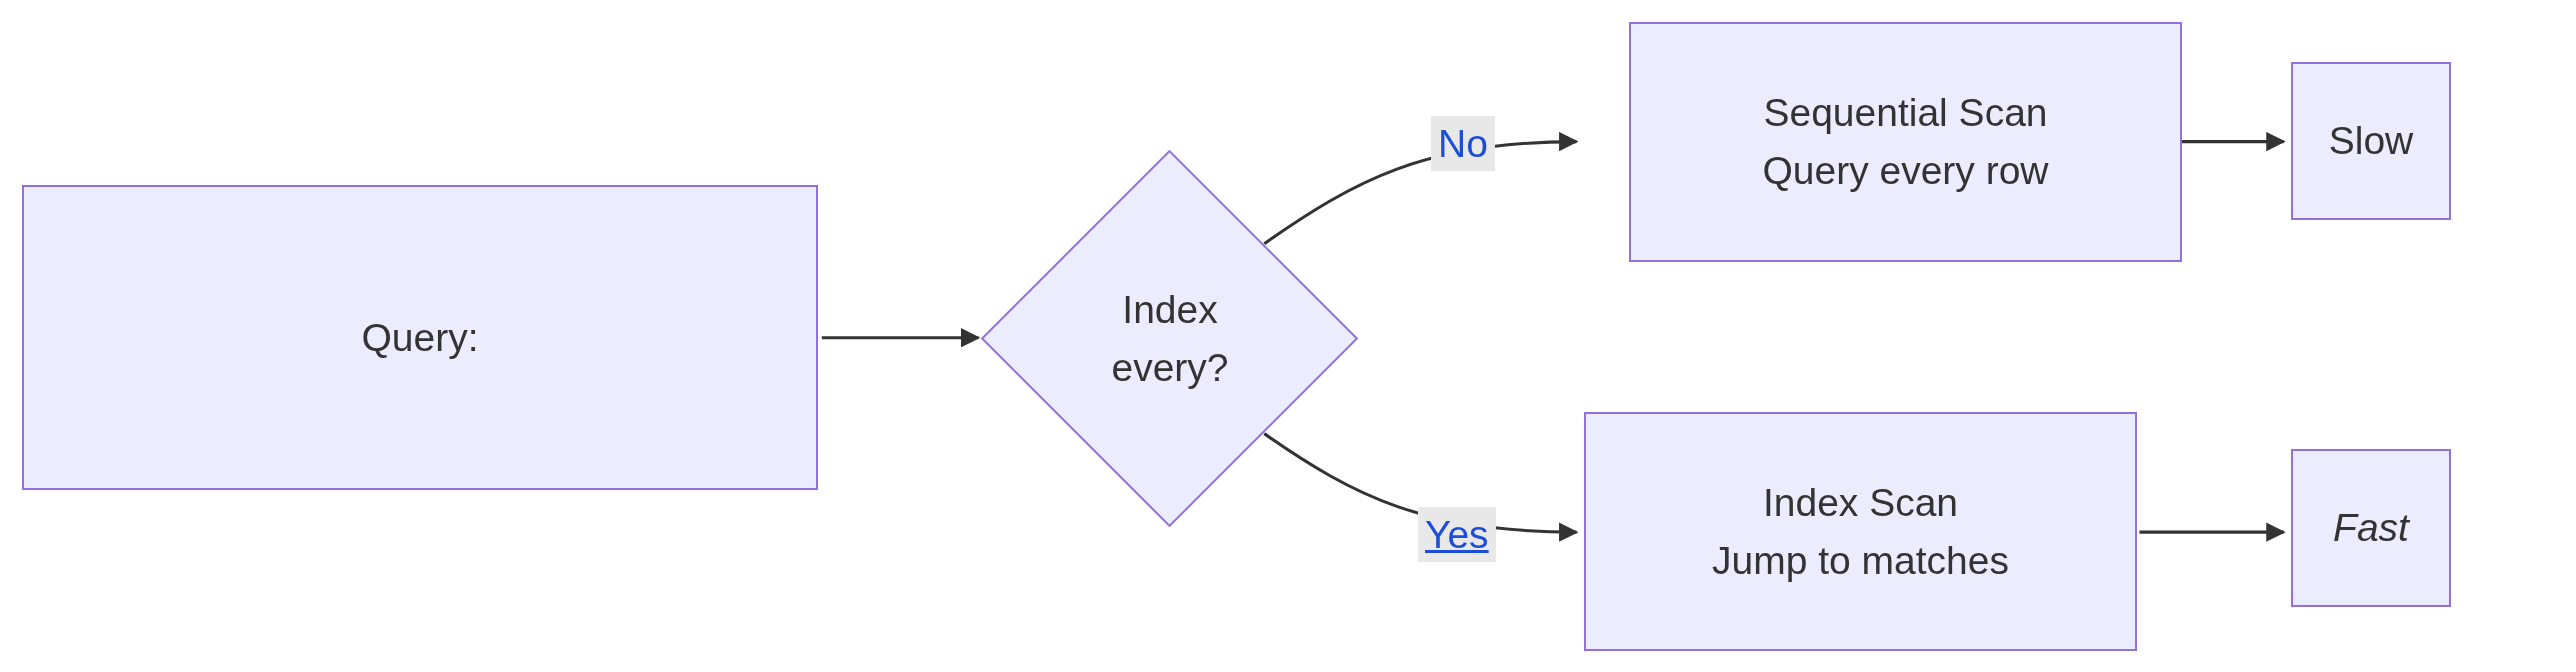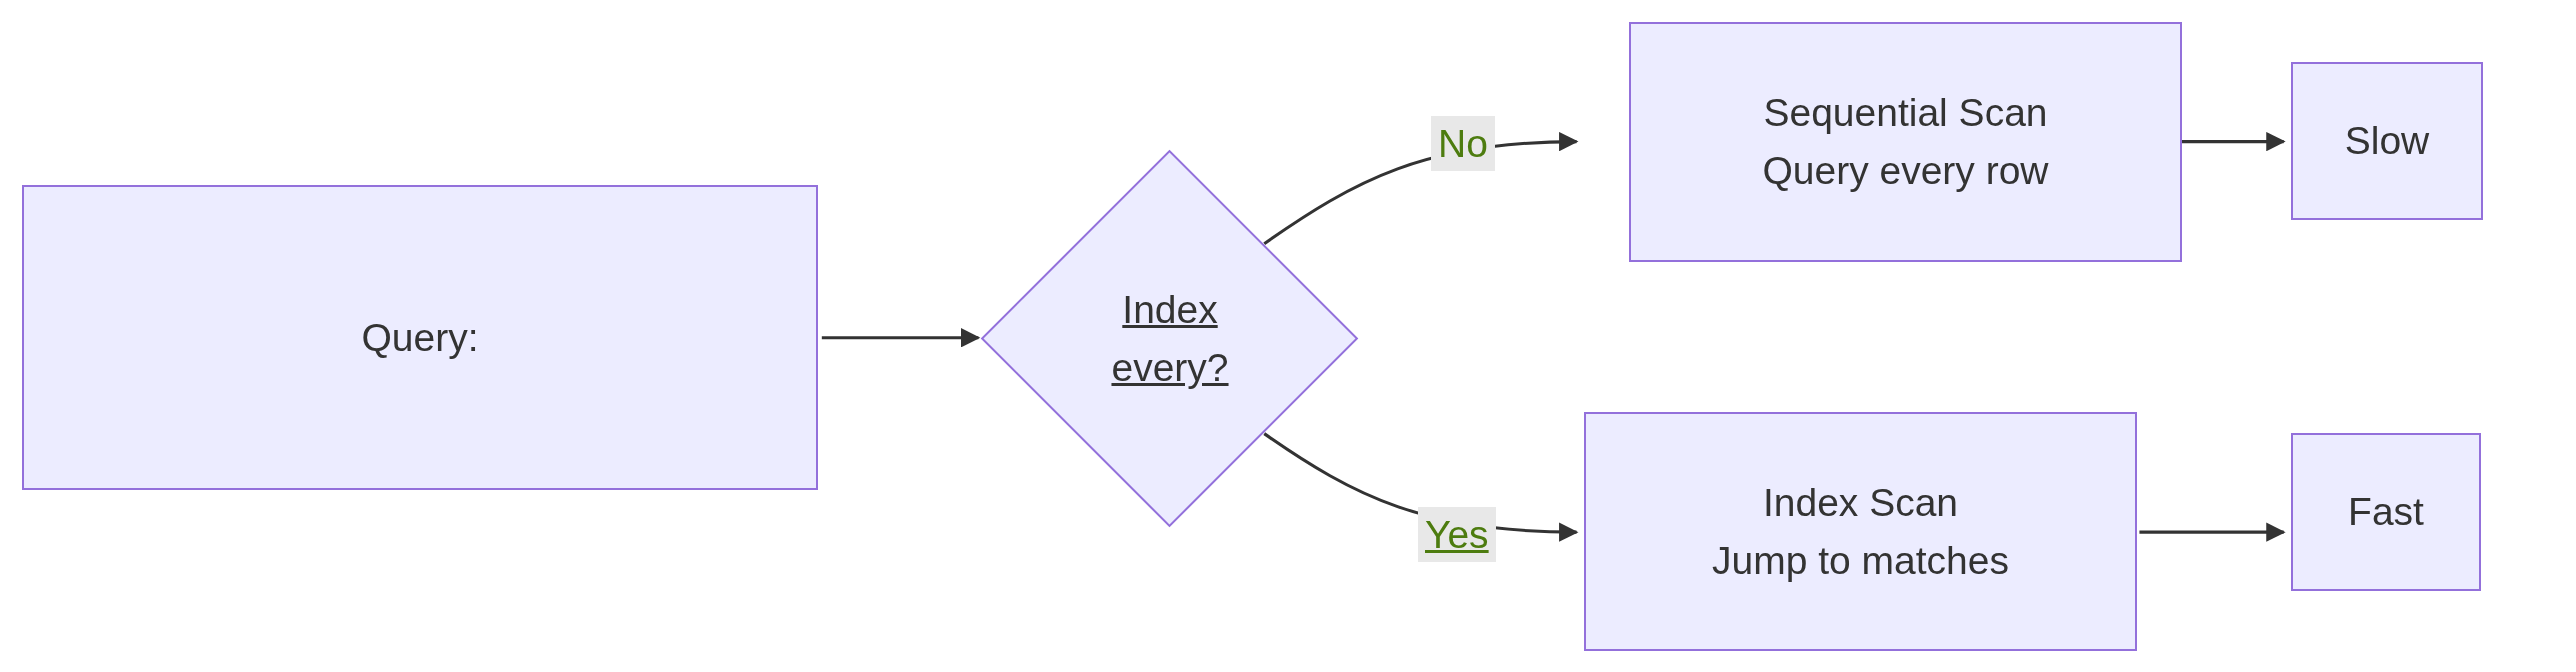--- a/index.html
+++ b/index.html
@@ -32,23 +32,23 @@
     flex-direction: column;
     justify-content: center;
     align-items: center;
     text-align: center;
     font-size: 39px;
     line-height: 58px;
     color: #333333;
   }
   .node-query  { left: 22px;   top: 185px; width: 796px; height: 305px; }
   .node-seq    { left: 1584px; top: 22px;  width: 553px; height: 240px; margin-left: 45px; }
-  .node-slow   { left: 2291px; top: 62px;  width: 192px; height: 158px; }
+  .node-slow   { left: 2291px; top: 62px;  width: 160px; height: 158px; }
   .node-index  { left: 1584px; top: 412px; width: 553px; height: 239px; }
-  .node-fast   { left: 2291px; top: 433px; width: 190px; height: 158px; }
+  .node-fast   { left: 2291px; top: 449px; width: 160px; height: 158px; font-style: italic; }
   .diamond-shape {
     position: absolute;
     left: 1036px;
     top: 205px;
     width: 267px;
     height: 267px;
     background: #ECECFF;
     border: 2.6px solid #9370DB;
     box-sizing: border-box;
     transform: rotate(45deg);
@@ -60,26 +60,25 @@
     width: 264px;
     height: 116px;
     display: flex;
     flex-direction: column;
     justify-content: center;
     align-items: center;
     text-align: center;
     font-size: 39px;
     line-height: 58px;
     color: #333333;
-    text-decoration: underline;
   }
   .edge-label {
     position: absolute;
     background: #e8e8e8;
-    color: #4d7c0f;
+    color: #1d4ed8;
     font-size: 39px;
     line-height: 51px;
     padding: 1.8px 7px;
   }
   .edge-label-no  { left: 1431px; top: 116px; }
   .edge-label-yes { left: 1418px; top: 507px; text-decoration: underline; }
 </style>
 </head>
 <body>
 

